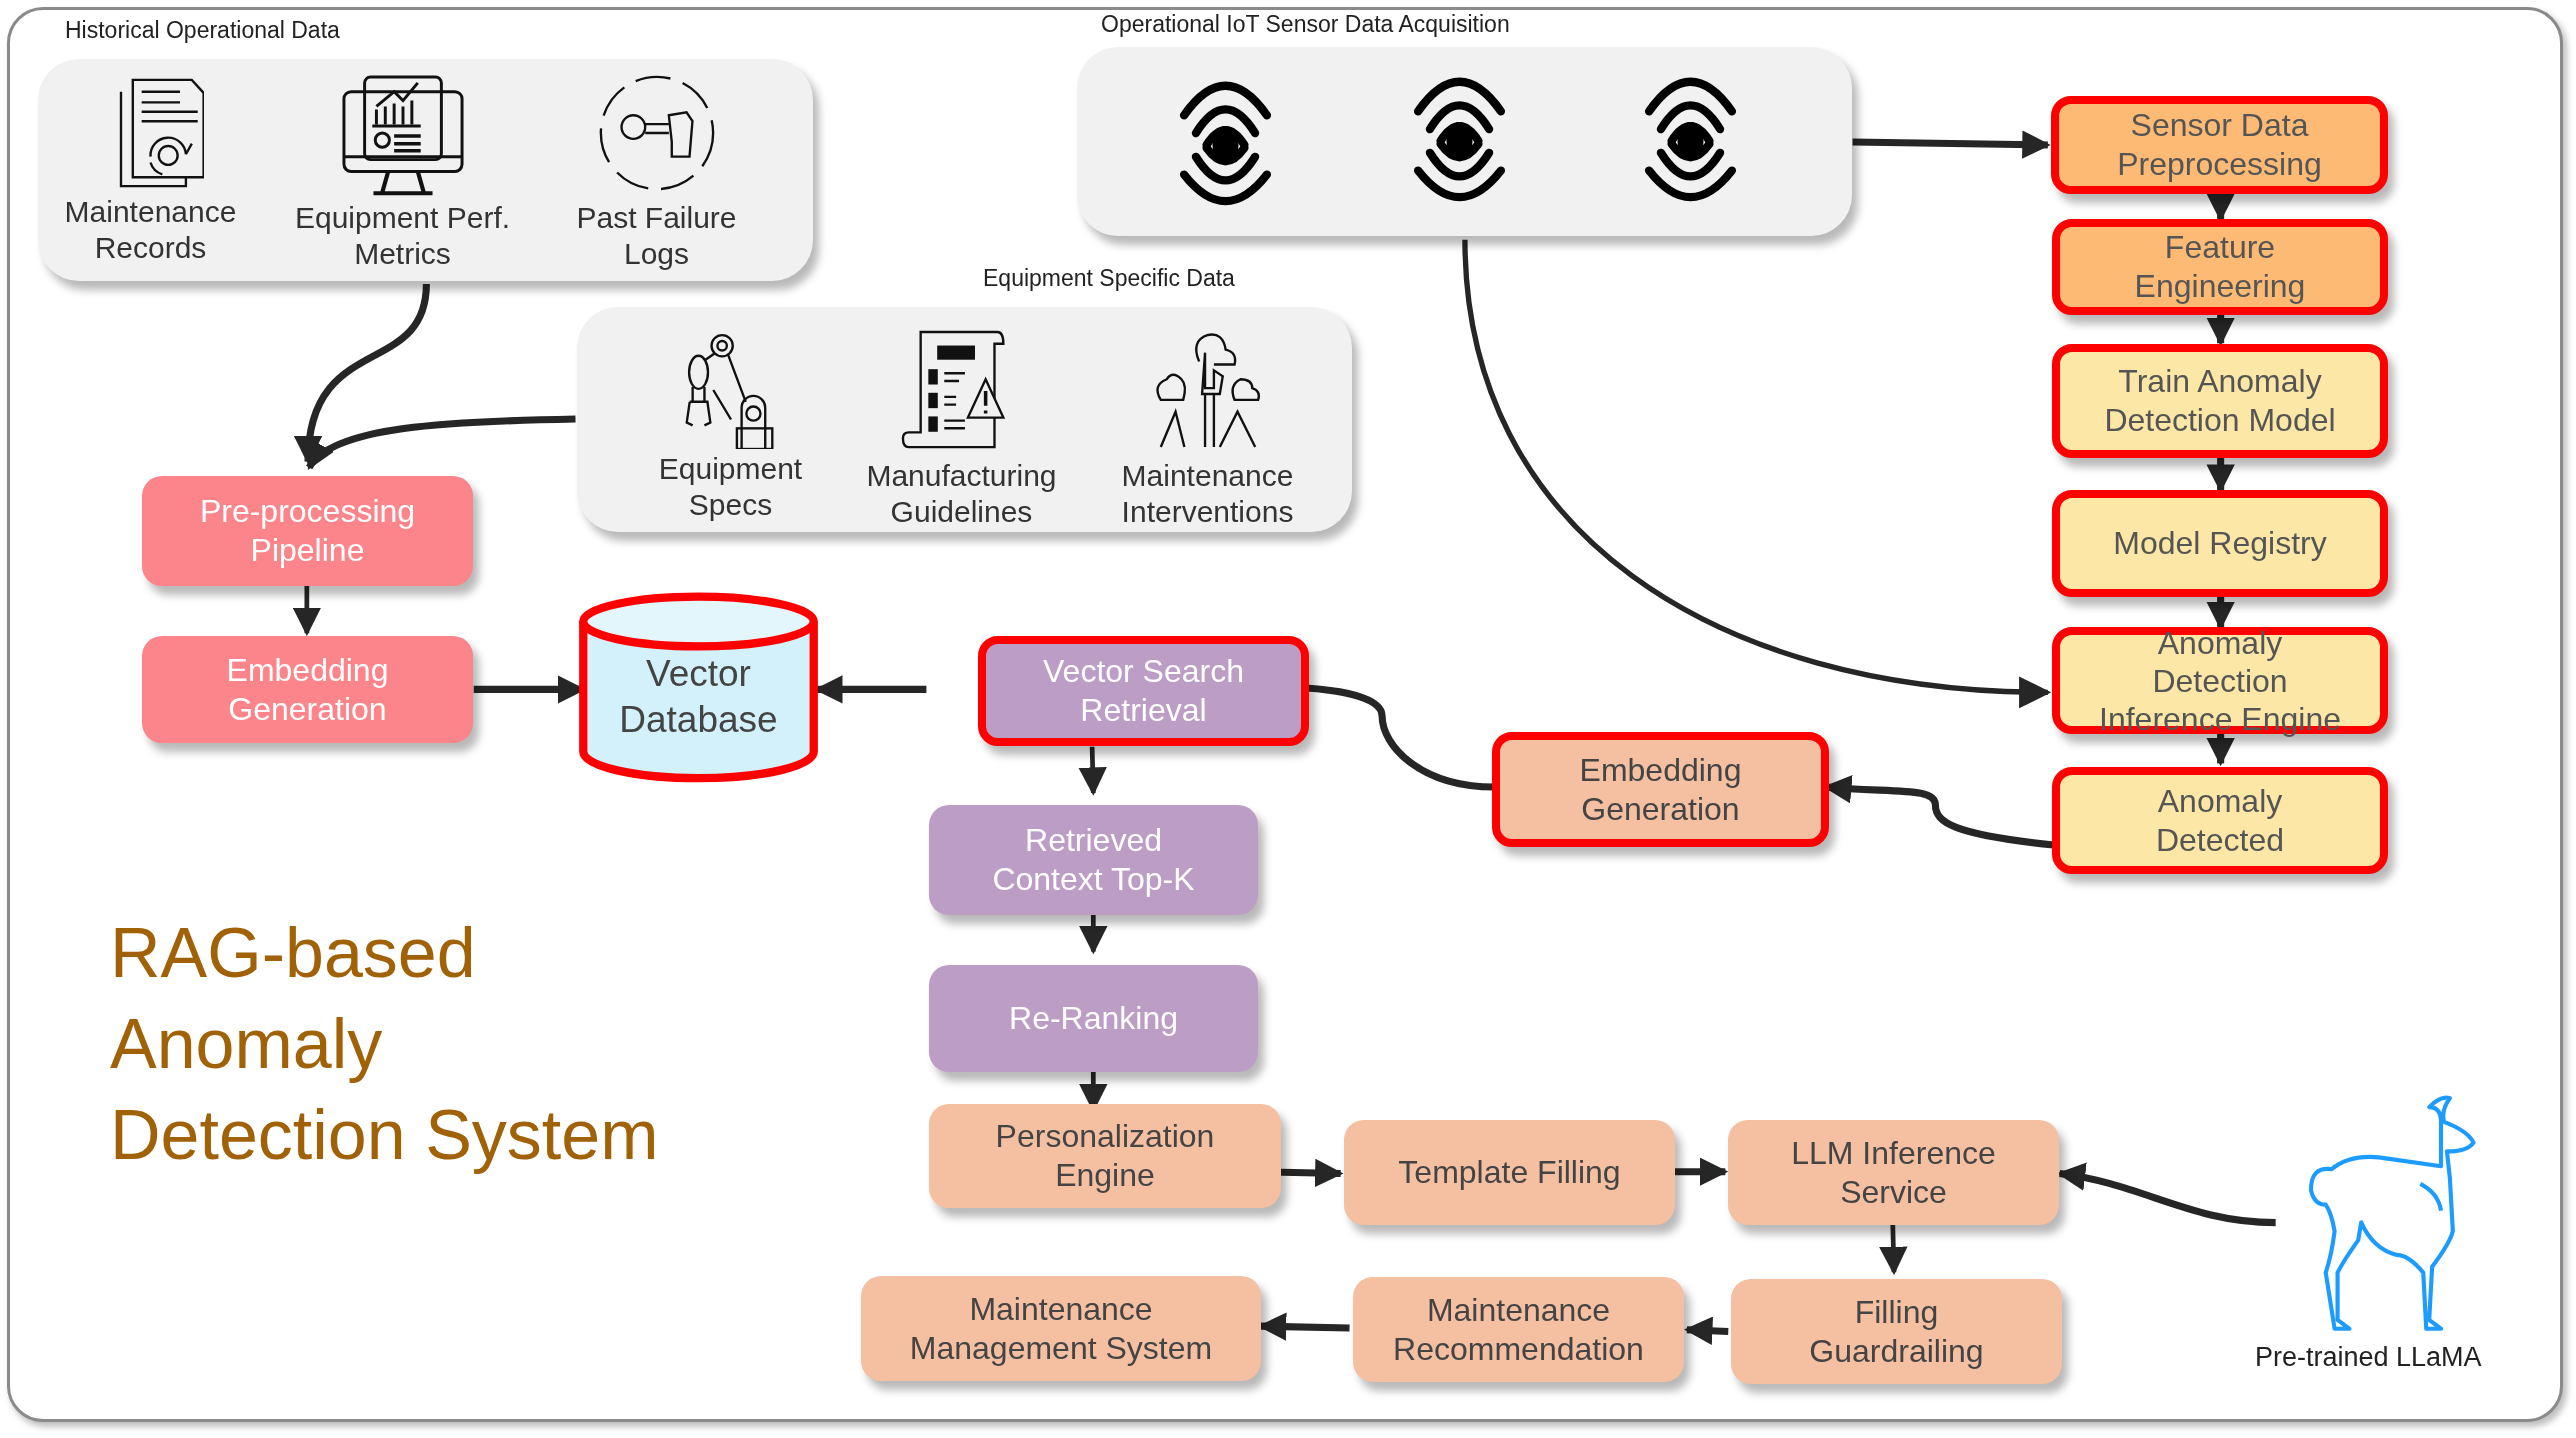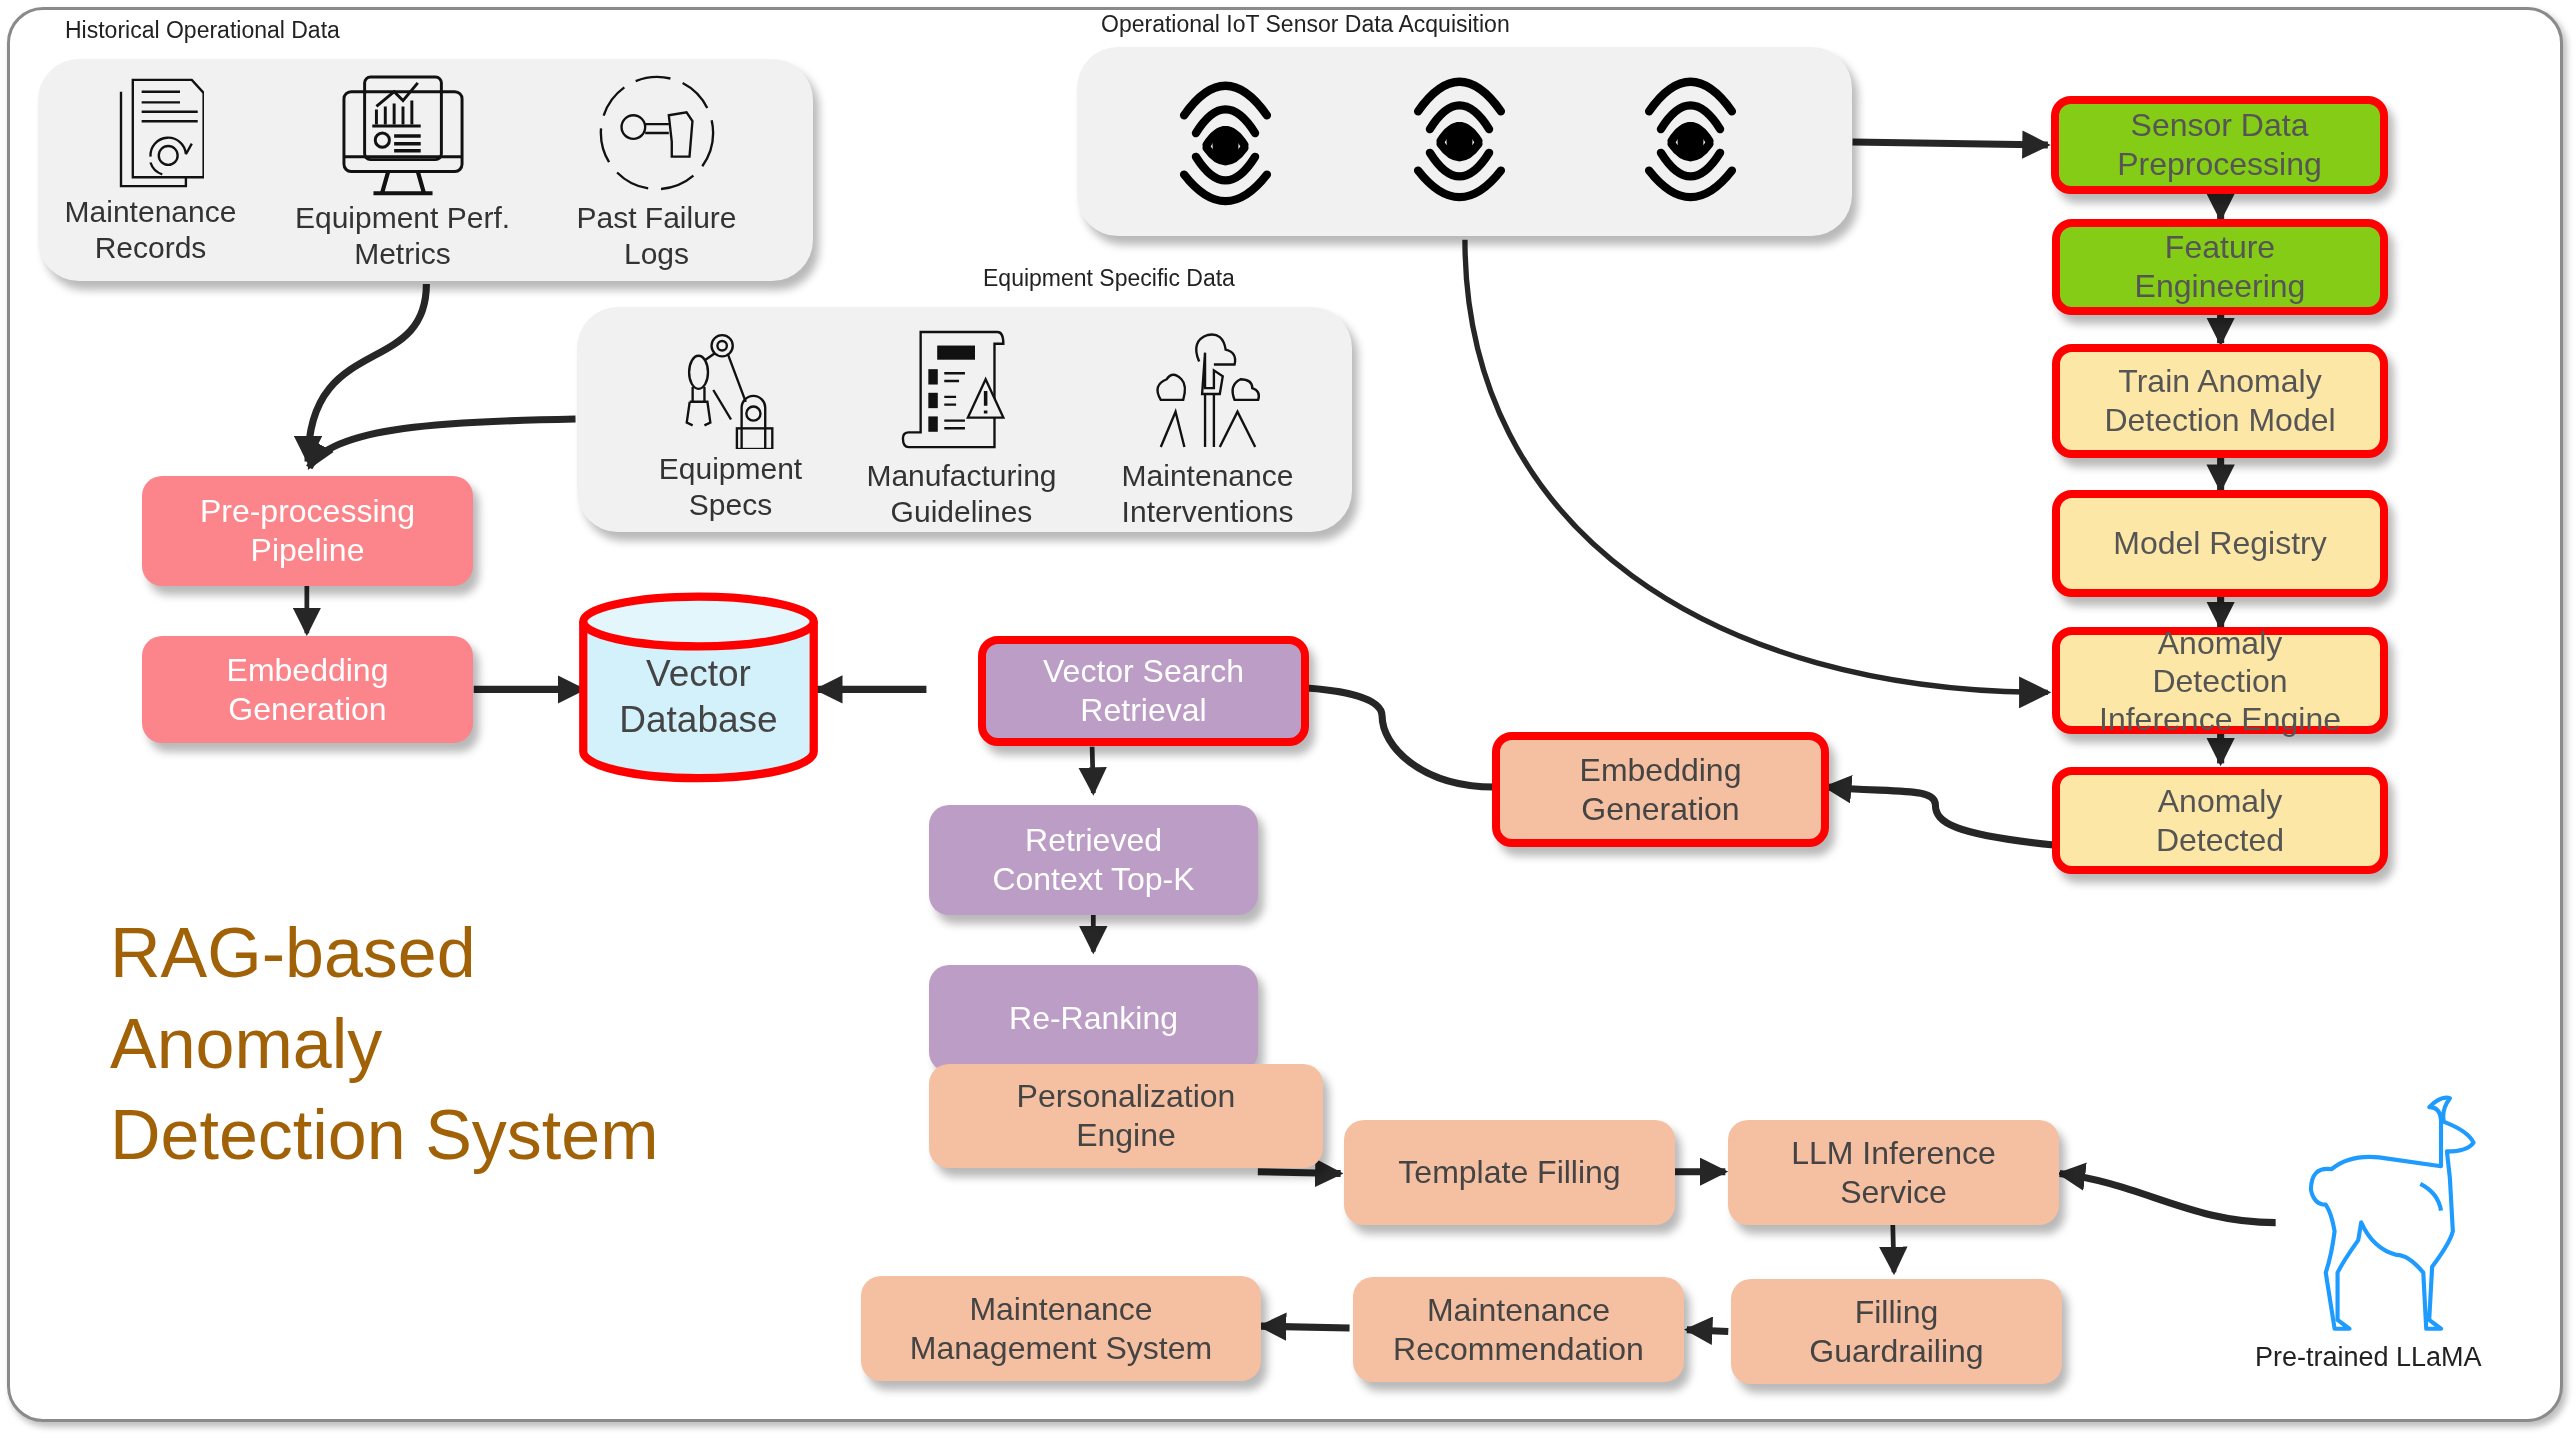--- a/index.html
+++ b/index.html
@@ -19,21 +19,21 @@
                font-family: "Liberation Sans", sans-serif; }
   .node { position: absolute; display: flex; align-items: center; justify-content: center;
           text-align: center; border-radius: 20px; box-sizing: border-box;
           box-shadow: 6px 8.3px 8.3px rgba(0,0,0,0.28);
           font-size: 32px; line-height: 39px; font-family: "Liberation Sans", sans-serif;
           white-space: pre-line; padding: 0 6px; }
   .node.red { border: 8.3px solid #ff0000; }
   .pink  { background: #fb858a; color: #ffffff; }
   .purple{ background: #bc9dc6; color: #ffffff; }
   .peach { background: #f5bfa1; color: #444; }
-  .green { background: #84cc16; color: #555; }
+  .green { background: #fdba74; color: #555; }
   .yellow{ background: #fde7a6; color: #555; }
   #main-title { position: absolute; left: 110px; top: 894px; font-size: 70px;
                 line-height: 91px; color: #a16207; font-family: "Liberation Sans", sans-serif;
                 white-space: pre-line; margin-top: 14px; }
   #llama-label { position: absolute; left: 2255px; top: 1342px; font-size: 27px; color: #222;
                  font-family: "Liberation Sans", sans-serif; white-space: nowrap; }
   #db-label { position: absolute; left: 583px; top: 651px; width: 231px; text-align: center;
               font-size: 37px; line-height: 46px; color: #444; white-space: pre-line;
               font-family: "Liberation Sans", sans-serif; }
 </style>
@@ -219,21 +219,21 @@
 </svg>
 <div id="db-label">Vector
 Database</div>
 
 <div class="node purple red" style="left:978px; top:636px; width:331px; height:110px;">Vector Search
 Retrieval</div>
 <div class="node purple" style="left:929px; top:805px; width:329px; height:110px;">Retrieved
 Context Top-K</div>
 <div class="node purple" style="left:929px; top:965px; width:329px; height:107px;">Re-Ranking</div>
 
-<div class="node peach" style="left:929px; top:1064px; width:394px; height:104px;">Personalization
+<div class="node peach" style="left:929px; top:1104px; width:352px; height:104px;">Personalization
 Engine</div>
 <div class="node peach" style="left:1344px; top:1120px; width:331px; height:105px;">Template Filling</div>
 <div class="node peach" style="left:1728px; top:1120px; width:331px; height:105px;">LLM Inference
 Service</div>
 <div class="node peach" style="left:1731px; top:1279px; width:331px; height:105px;">Filling
 Guardrailing</div>
 <div class="node peach" style="left:1353px; top:1277px; width:331px; height:105px;">Maintenance
 Recommendation</div>
 <div class="node peach" style="left:861px; top:1276px; width:400px; height:105px;">Maintenance
 Management System</div>

